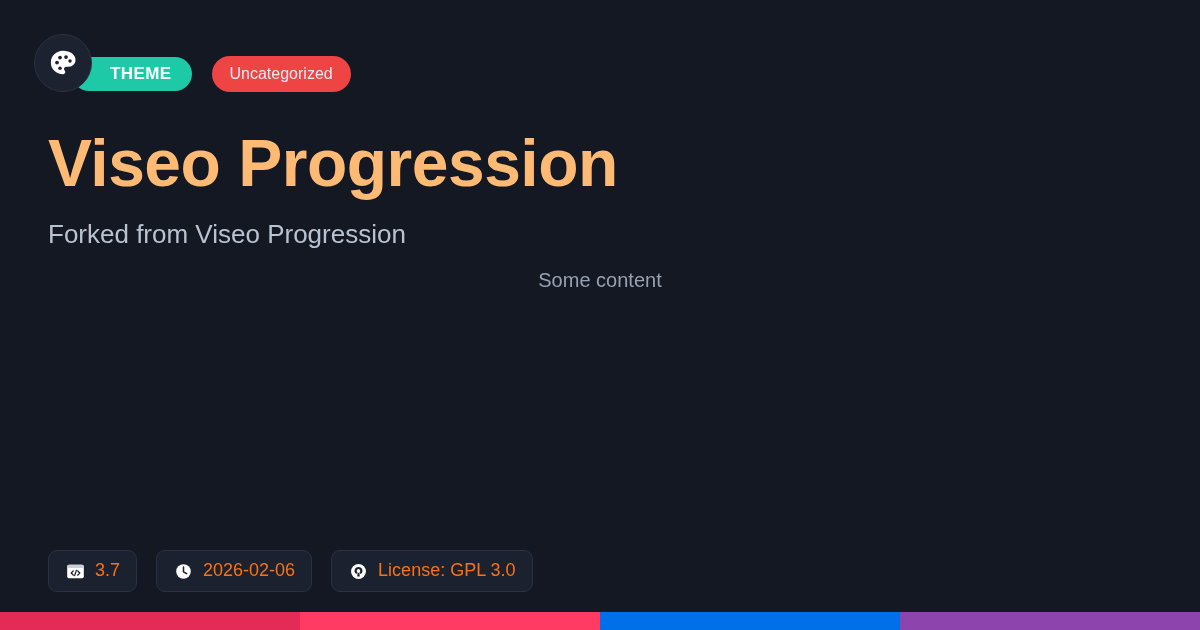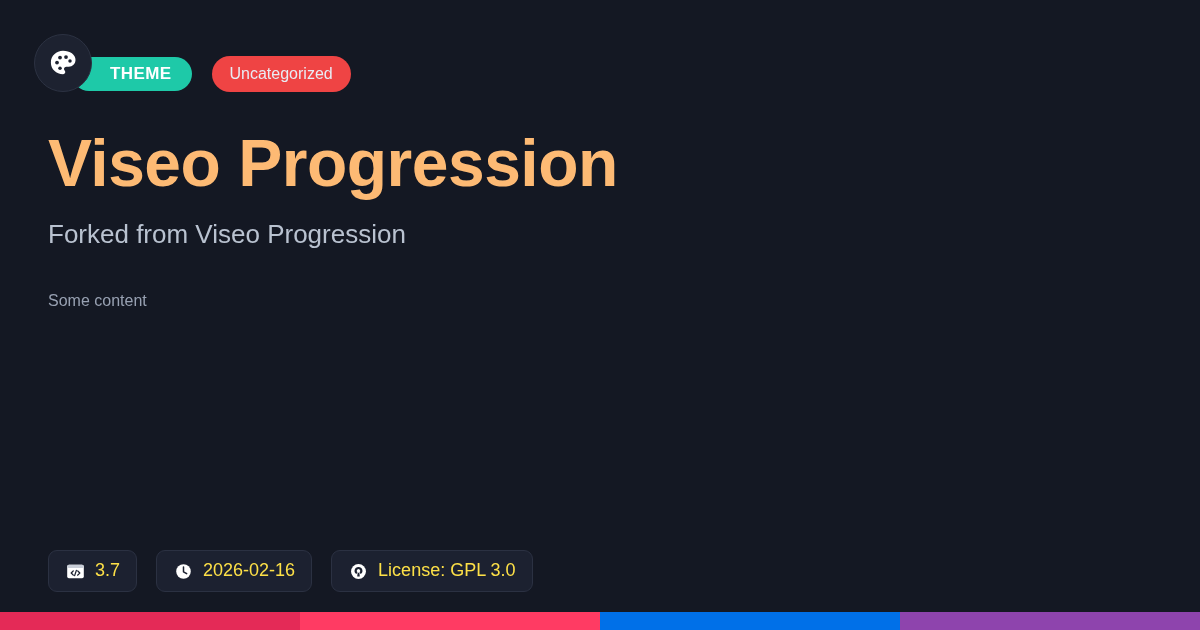--- a/index.html
+++ b/index.html
@@ -80,49 +80,50 @@
   
   .title {
     margin: 33px 0 0 0;
     font-size: 66px;
     line-height: 1.06;
     font-weight: bold;
     color: #fdba74;
     letter-spacing: -0.5px;
   }
   .subtitle {
-    margin: 20px 0 10px 0;
+    margin: 20px 0 4px 0;
     font-size: 26px;
     color: #b9c2d0;
     font-weight: normal;
   }
   .excerpt {
-    margin: 32px 0 0 0;
-    font-size: 16px;
+    margin: 15px 0 0 0;
+    font-size: 20px;
     color: #98a1b2;
+    text-align: center;
   }
 
   .spacer { flex: 1 1 auto; }
 
   
   .meta-row {
     display: flex;
     align-items: center;
     gap: 19px;
     margin-bottom: 38px;
   }
   .chip {
     display: flex;
     align-items: center;
     gap: 10px;
     background: #1c2130;
     border: 1px solid #2b3142;
     border-radius: 9px;
     padding: 9px 16px;
-    color: #fde047;
+    color: #f97316;
     font-size: 18px;
     line-height: 1.2;
     box-sizing: border-box;
     white-space: nowrap;
   }
   .chip .chip-icon {
     display: flex;
     align-items: center;
     justify-content: center;
     width: 20px;
@@ -190,21 +191,21 @@
     </div>
 
 
     <div class="chip">
       <span class="chip-icon">
         <svg width="19" height="19" viewBox="0 0 24 24" aria-hidden="true">
           <circle cx="12" cy="12" r="9.2" fill="#ffffff"></circle>
           <path d="M12 6.3v6.1l4 2.3" fill="none" stroke="#1c2130" stroke-width="1.9" stroke-linecap="round" stroke-linejoin="round"></path>
         </svg>
       </span>
-      <span>2026-02-16</span>
+      <span>2026-02-06</span>
     </div>
 
 
     <div class="chip">
       <span class="chip-icon">
         <svg width="19" height="19" viewBox="0 0 24 24" aria-hidden="true">
           <circle cx="12" cy="12" r="9.4" fill="#ffffff"></circle>
           <path d="M12 6.2a4.9 4.9 0 0 0-2.6 9.1l1.3-2.4a2.2 2.2 0 1 1 2.6 0l1.3 2.4A4.9 4.9 0 0 0 12 6.2z" fill="#1c2130"></path>
           <path d="M10.9 13.6h2.2l.5 4.6h-3.2z" fill="#1c2130"></path>
         </svg>

